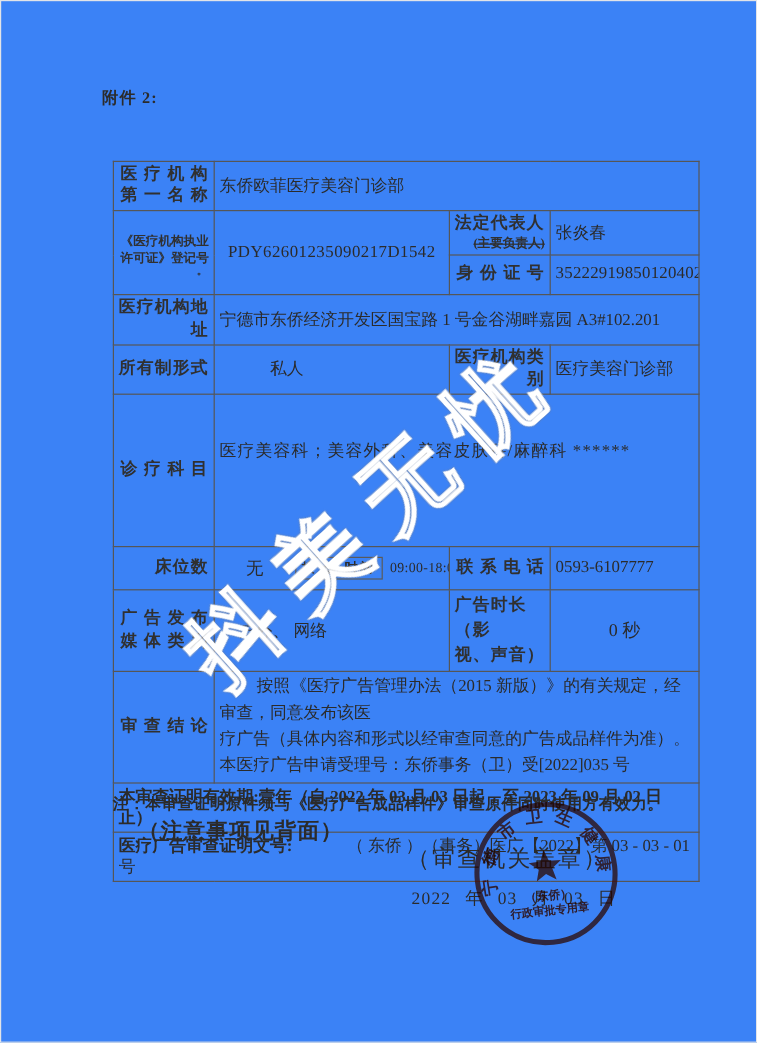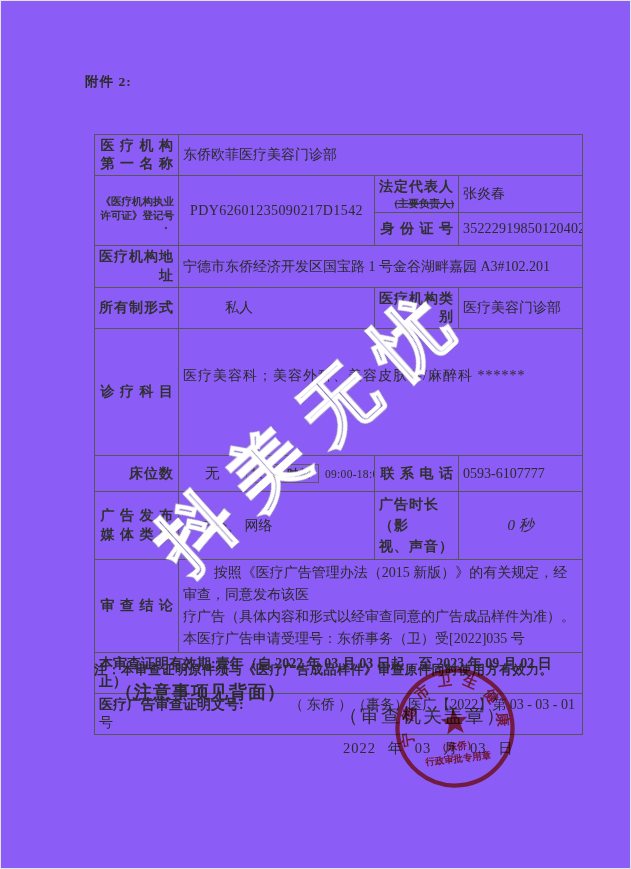--- a/index.html
+++ b/index.html
@@ -1,35 +1,35 @@
 <!DOCTYPE html>
 <html><head>
 <meta charset="utf-8">
 <style>
   html,body{margin:0;padding:0;background:#eef0f3;}
-  .page{position:relative;width:631px;height:869px;margin:0 auto;background:#8b5cf6;
+  .page{position:relative;width:631px;height:869px;margin:0 auto;background:#3b82f6;
         border:1px solid #e2e4e8;box-sizing:border-box;overflow:hidden;
         font-family:"Liberation Serif",serif;color:#2b2b2b;}
   .attachment{position:absolute;left:84px;top:72px;font-size:13.5px;font-weight:bold;letter-spacing:1px;}
   .doc-title{position:absolute;left:0;top:68px;width:100%;text-align:center;
              font-size:19px;font-weight:bold;letter-spacing:6px;}
   
   table.cert{position:absolute;left:93px;top:133px;width:488px;border-collapse:collapse;
              table-layout:fixed;border:1.5px solid #4c4c4c;}
   table.cert td{border:1px solid #565656;padding:2px 4px;vertical-align:middle;
                 font-size:14px;overflow:hidden;}
   .lab{text-align:right;font-weight:bold;font-size:12.5px;line-height:1.3;letter-spacing:1px;color:#303030;}
   .lab .small{font-size:10.5px;letter-spacing:0;}
   .strike{text-decoration:line-through;}
   .dot{font-size:9px;line-height:4px;display:block;}
   .val{padding-left:8px;}
   .mono-num{font-size:15.5px;letter-spacing:.4px;text-align:center;}
   .id-num{font-size:13px;letter-spacing:.2px;}
   .big-val{font-size:15px;}
-  .center{text-align:center;font-style:italic;}
+  .center{text-align:center;}
   .beds-cell{display:flex;align-items:center;}
   .beds-none{margin-left:22px;font-size:14.5px;}
   .recep-box{margin-left:26px;border:1px solid #5a5a5a;padding:1px 5px;font-size:11px;
              font-weight:bold;letter-spacing:2px;white-space:nowrap;}
   .recep-time{margin-left:6px;font-size:11.5px;letter-spacing:.3px;white-space:nowrap;}
   .concl{font-size:13.5px;line-height:1.55;padding:4px 10px;}
   .concl .l1{text-indent:2.2em;}
   .concl .l3{margin-top:1px;}
   .validity-cell{font-weight:bold;font-size:13.5px;padding-left:9px;}
   .certno-cell{font-size:13.5px;padding-left:9px;}

